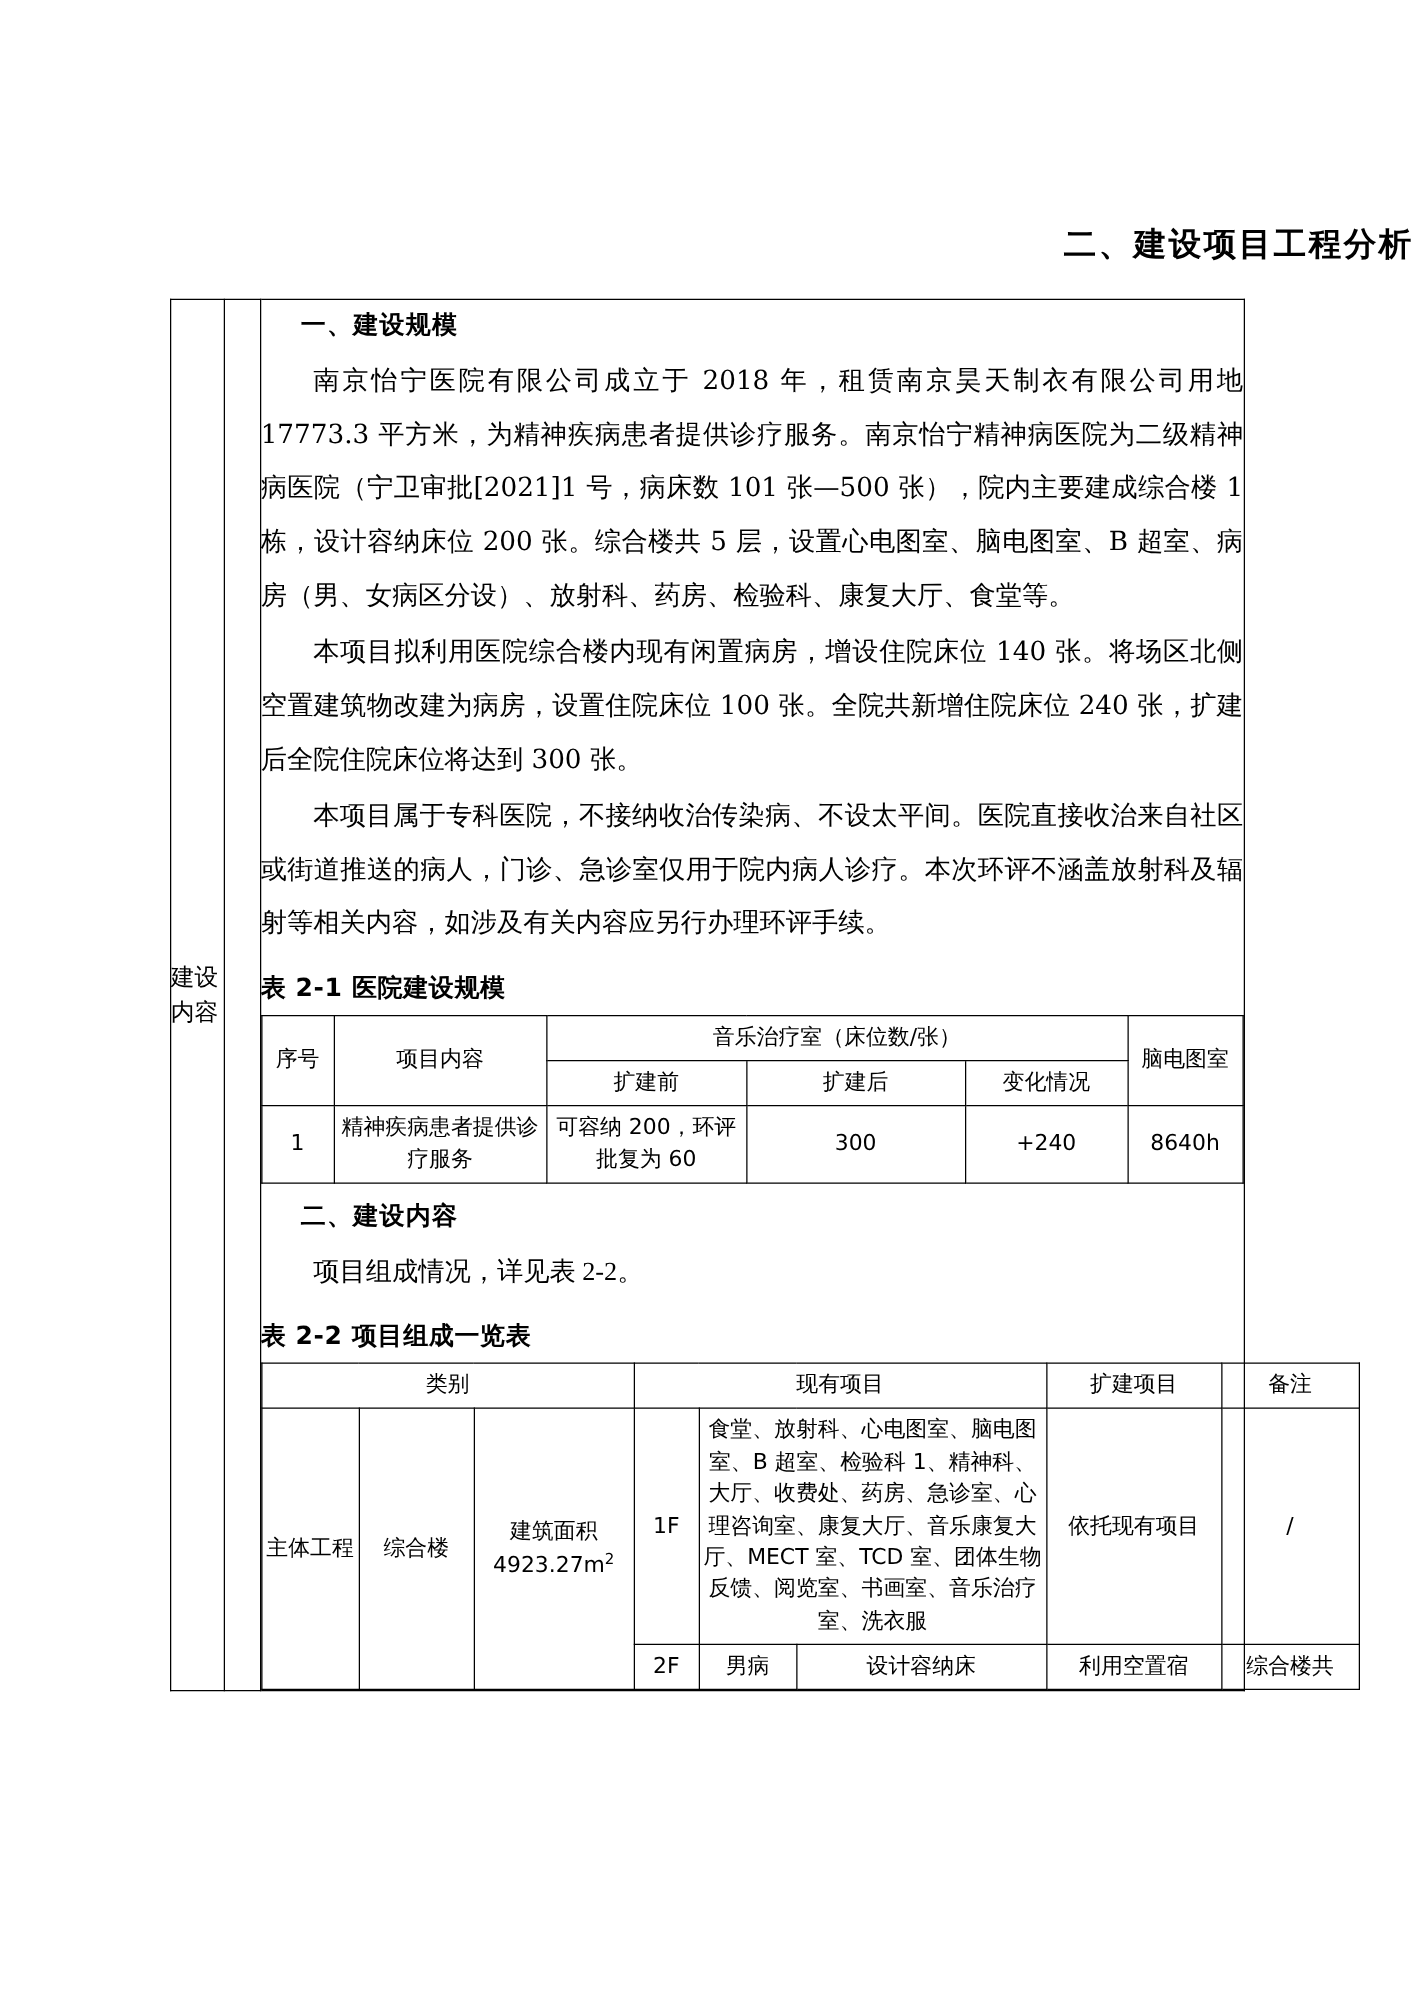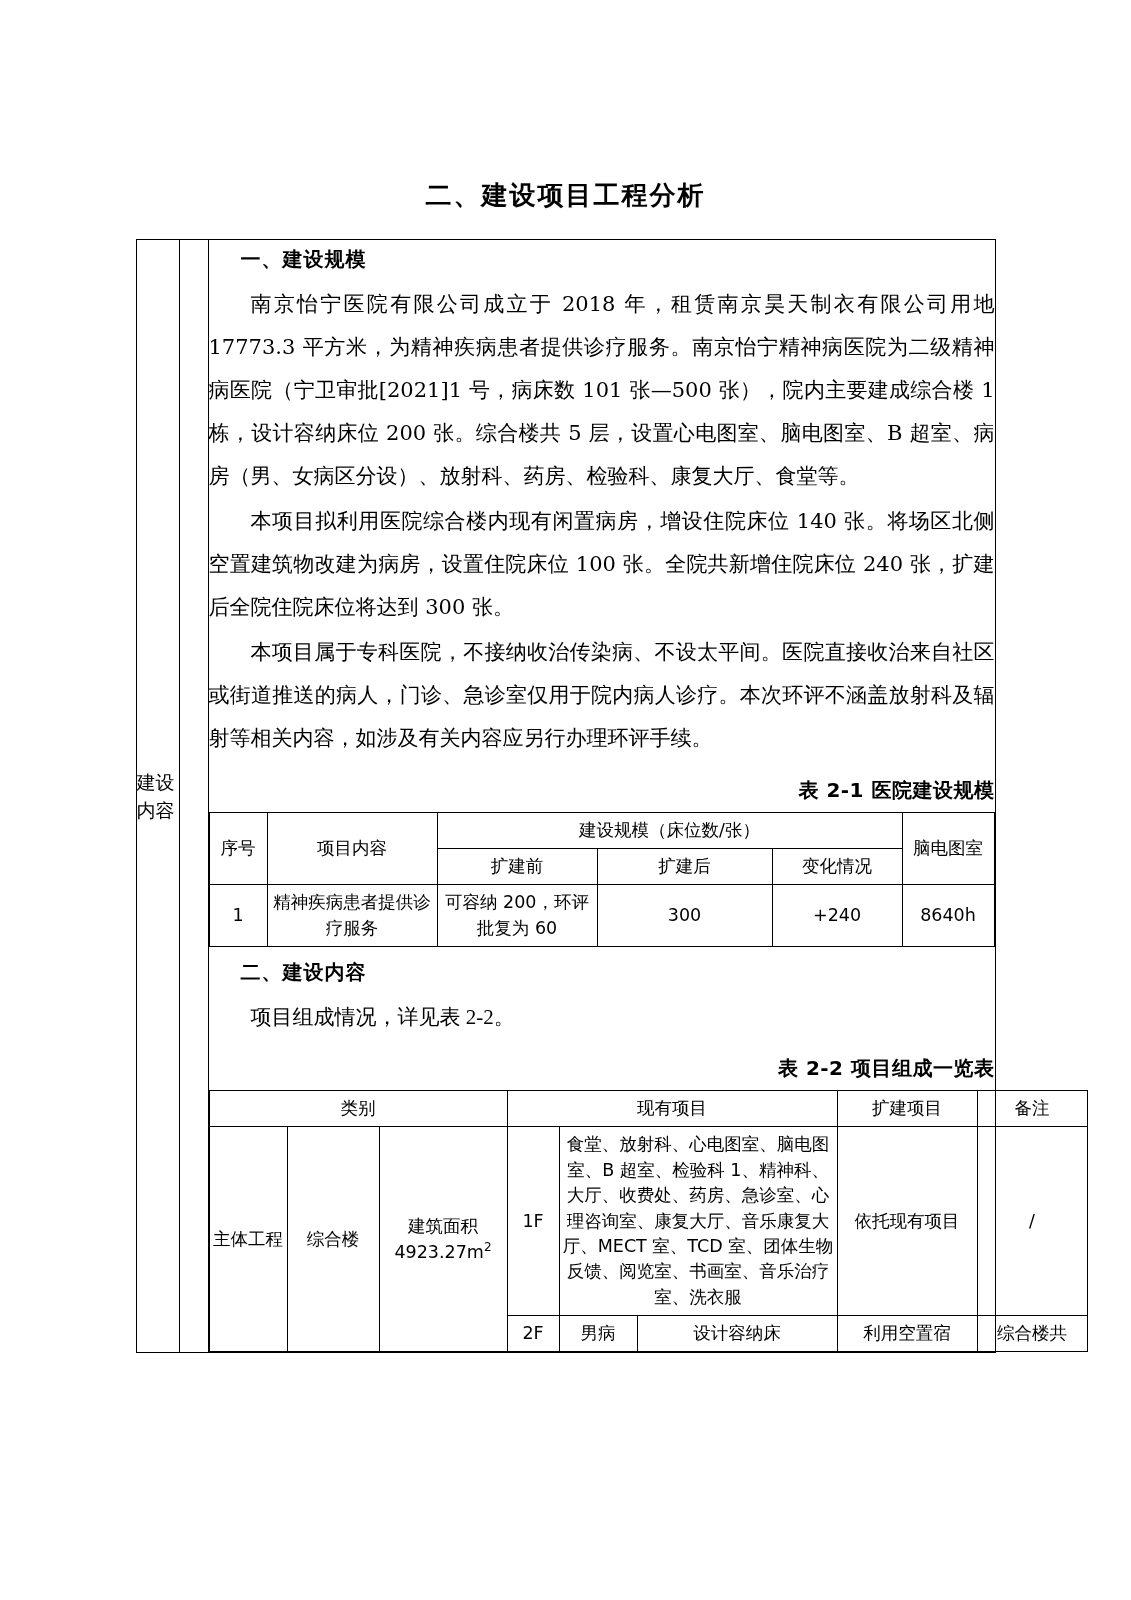--- a/index.html
+++ b/index.html
@@ -15,21 +15,21 @@
     position: relative;
   }
   .page {
     width: 1131px;
     min-height: 1600px;
     box-sizing: border-box;
     padding: 0;
     position: relative;
   }
   .doc-title {
-    text-align: center;
+    text-align: right;
     font-size: 26px;
     font-weight: bold;
     letter-spacing: 2px;
     margin-top: 178px;
     margin-bottom: 26px;
     font-family: "DejaVu Sans", "Liberation Sans", sans-serif;
   }
   .outer-table {
     width: 860px;
     margin: 0 auto;
@@ -64,21 +64,21 @@
   }
   p.body {
     font-size: 21px;
     line-height: 2.05;
     text-align: justify;
     text-justify: inter-ideograph;
     margin: 0 0 2px 0;
     text-indent: 2em;
   }
   .tbl-caption {
-    text-align: right;
+    text-align: left;
     font-size: 20px;
     font-weight: bold;
     font-family: "DejaVu Sans", "Liberation Sans", sans-serif;
     margin: 16px 0 8px 0;
     letter-spacing: 0.5px;
   }
   table.grid {
     border-collapse: collapse;
     width: 100%;
     table-layout: fixed;
@@ -142,21 +142,21 @@
                 <col class="c-item">
                 <col class="c-before">
                 <col class="c-after">
                 <col class="c-change">
                 <col>
             </colgroup>
             <tbody>
               <tr>
                 <th rowspan="2">序号</th>
                 <th rowspan="2">项目内容</th>
-                <th colspan="3">建设规模（床位数/张）</th>
+                <th colspan="3">音乐治疗室（床位数/张）</th>
                 <th rowspan="2">脑电图室</th>
               </tr>
               <tr>
                 <th>扩建前</th>
                 <th>扩建后</th>
                 <th>变化情况</th>
               </tr>
               <tr>
                 <td>1</td>
                 <td class="cell-left-pad">精神疾病患者提供诊疗服务</td>

